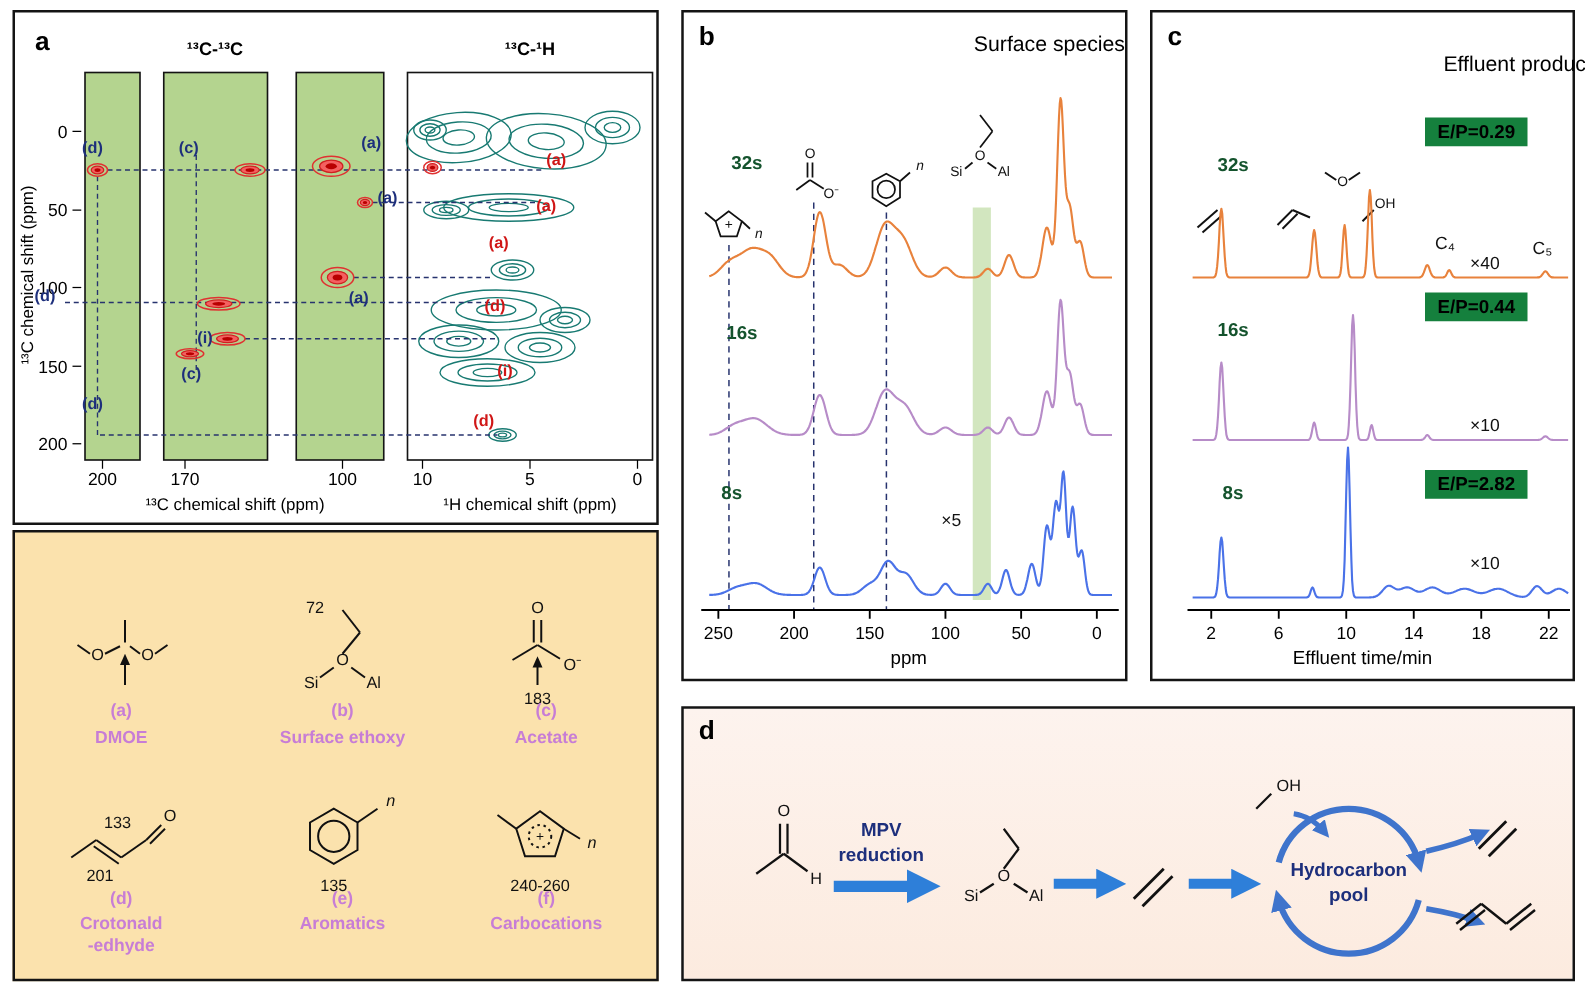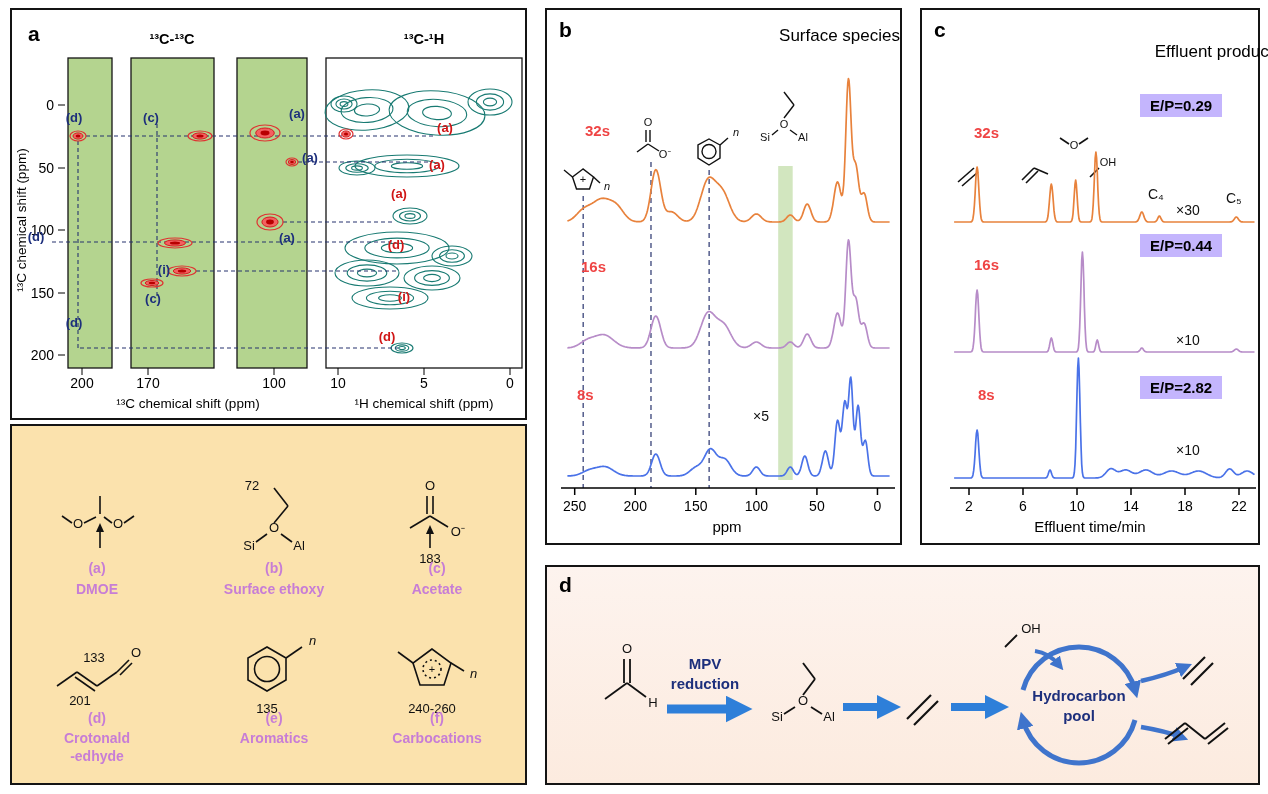--- a/index.html
+++ b/index.html
@@ -6,24 +6,24 @@
   body{width:1268px;height:794px;position:relative;background:#fff;
        font-family:"Liberation Sans",sans-serif;overflow:hidden;color:#000}
   .panel{position:absolute;border:2px solid #141414;background:#fff;box-sizing:border-box}
   #panel-a-plot{left:10px;top:8px;width:517px;height:412px}
   #panel-a-legend{left:10px;top:424px;width:517px;height:361px;background:#fbe2ad}
   #panel-b{left:545px;top:8px;width:357px;height:537px}
   #panel-c{left:920px;top:8px;width:340px;height:537px}
   #panel-d{left:545px;top:565px;width:715px;height:220px;background:linear-gradient(180deg,#fdf3ee,#fcebdf)}
   .letter{position:absolute;font-size:21px;font-weight:bold;z-index:6}
   .ptitle{position:absolute;font-size:17px;font-weight:normal;text-align:right;z-index:6}
-  .tlabel{position:absolute;font-size:15px;font-weight:bold;color:#ef4444;z-index:6}
+  .tlabel{position:absolute;font-size:15px;font-weight:bold;color:#14532d;z-index:6}
   .slabel{position:absolute;font-size:14px;font-weight:normal;color:#111;z-index:6}
   .xaxis-label{position:absolute;font-size:15px;text-align:center;z-index:6}
-  .ep-badge{position:absolute;background:#c4b5fd;font-size:15px;font-weight:bold;padding:3px 10px;z-index:6}
+  .ep-badge{position:absolute;background:#15803d;font-size:15px;font-weight:bold;padding:3px 10px;z-index:6}
   svg{position:absolute;left:0;top:0}
   .t-title{font-size:14.5px;font-weight:bold}
   .t-axis{font-size:13.5px}
   .t-tick{font-size:14px}
   .leg-key,.leg-name{font-size:14px;font-weight:bold;fill:#c77dd6}
   .num{font-size:13px;fill:#111}
   .atom{font-size:13px;fill:#111}
   .atom-sm{font-size:11px;fill:#111}
   .navy{fill:#1d2f7c;font-weight:bold;font-size:15px}
 </style>
@@ -316,21 +316,21 @@
   <div class="letter" style="left:12px;top:8px">c</div>
   <div class="ptitle" style="left:0;top:32px;width:360px">Effluent products</div>
   <div class="ep-badge" style="left:218px;top:84px">E/P=0.29</div>
   <div class="ep-badge" style="left:218px;top:224px">E/P=0.44</div>
   <div class="ep-badge" style="left:218px;top:366px">E/P=2.82</div>
   <div class="tlabel" style="left:52px;top:114px">32s</div>
   <div class="tlabel" style="left:52px;top:246px">16s</div>
   <div class="tlabel" style="left:56px;top:376px">8s</div>
   <div class="slabel" style="left:226px;top:176px">C₄</div>
   <div class="slabel" style="left:304px;top:180px">C₅</div>
-  <div class="slabel" style="left:254px;top:192px">×30</div>
+  <div class="slabel" style="left:254px;top:192px">×40</div>
   <div class="slabel" style="left:254px;top:322px">×10</div>
   <div class="slabel" style="left:254px;top:432px">×10</div>
   <div class="xaxis-label" style="left:0;top:508px;width:336px">Effluent time/min</div>
   <svg id="svg-c" width="336" height="533">
     <g stroke="#111" stroke-width="1.6">
       <line x1="36" y1="172" x2="52" y2="158"></line>
         <line x1="40" y1="176" x2="56" y2="162"></line>
     </g>
     <g stroke="#111" stroke-width="1.6">
       <line x1="100" y1="170" x2="112" y2="158"></line>

